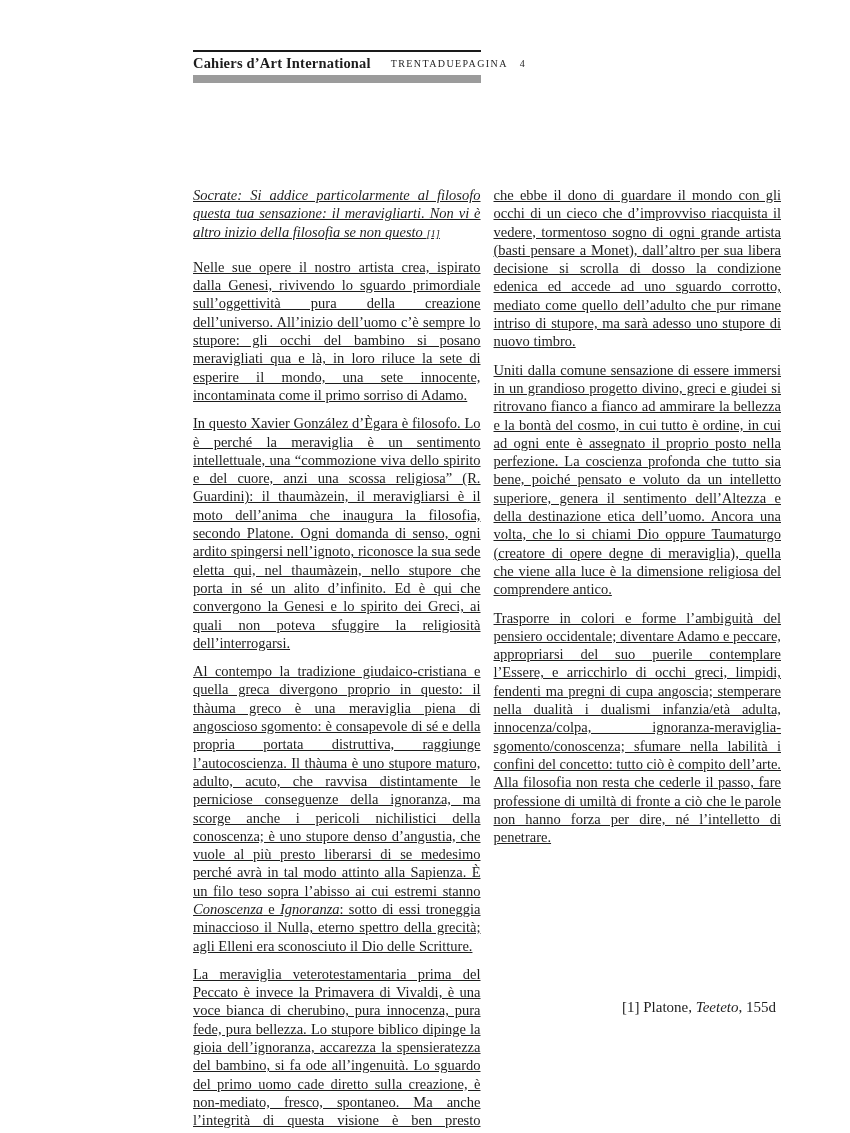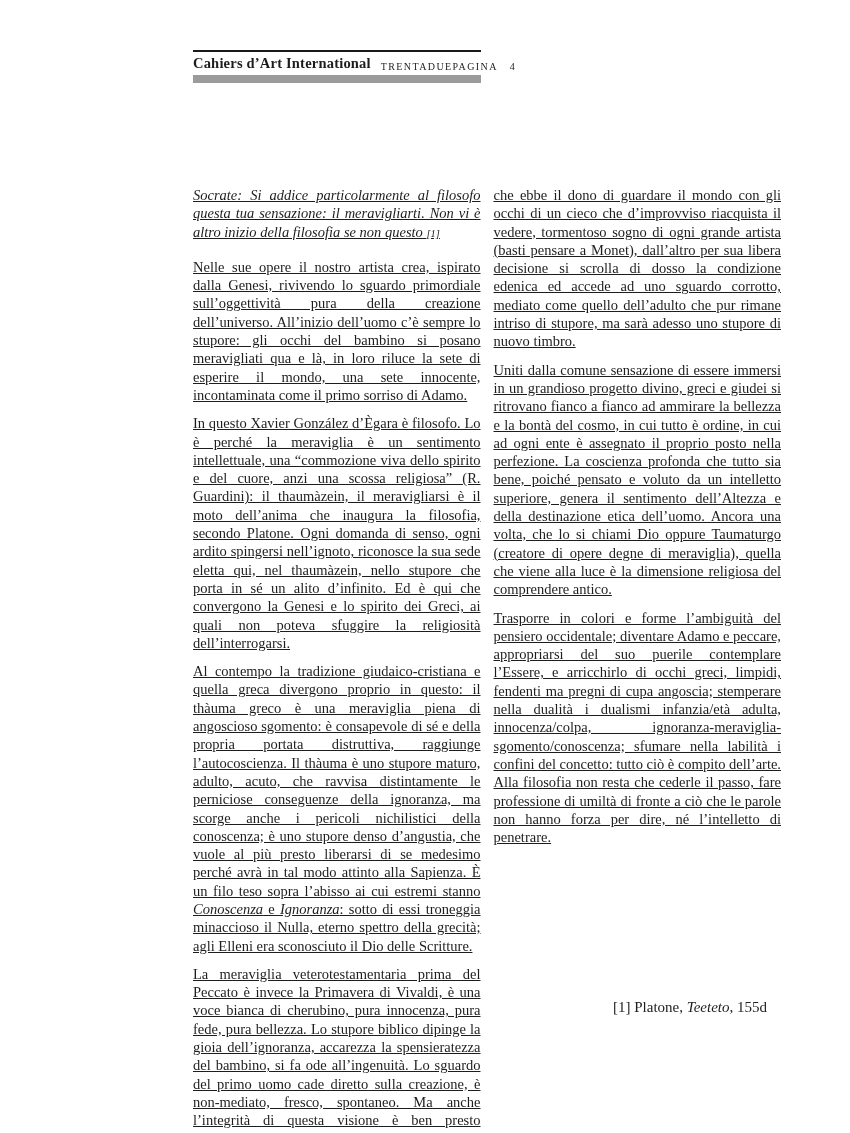--- a/index.html
+++ b/index.html
@@ -15,35 +15,35 @@
   
   .header {
     position: absolute;
     left: 193px;
     top: 50px;
     width: 288px;
   }
   .rule-top { border-top: 2px solid #1a1a1a; }
   .header-row {
     display: flex;
-    align-items: flex-end;
+    align-items: center;
     justify-content: space-between;
     padding: 3px 0 3px 0;
   }
   .journal {
     font-weight: bold;
     font-size: 14.5px;
     letter-spacing: 0.2px;
     white-space: nowrap;
   }
   .issue {
     font-size: 10px;
     letter-spacing: 1.4px;
     white-space: nowrap;
-    margin-left: 10px;
+    margin-left: 20px;
   }
   .pagegroup {
     font-size: 10px;
     letter-spacing: 1.4px;
     display: inline-flex;
     gap: 12px;
     white-space: nowrap;
   }
   .gray-bar { height: 8px; background: #9b9b9b; }
 
@@ -84,21 +84,21 @@
     line-height: 18.3px;
   }
   .col p { margin: 0 0 10px 0; text-decoration: underline; }
   .epigraph { font-style: italic; margin-bottom: 15px !important; }
   .epigraph .marker { font-size: 10.5px; }
   .it { font-style: italic; }
 
   
   .footnote {
     position: absolute;
-    right: 83px;
+    right: 74px;
     top: 999px;
     font-size: 15px;
     white-space: nowrap;
   }
 </style>
 </head>
 <body>
 
 <div class="page">
 

